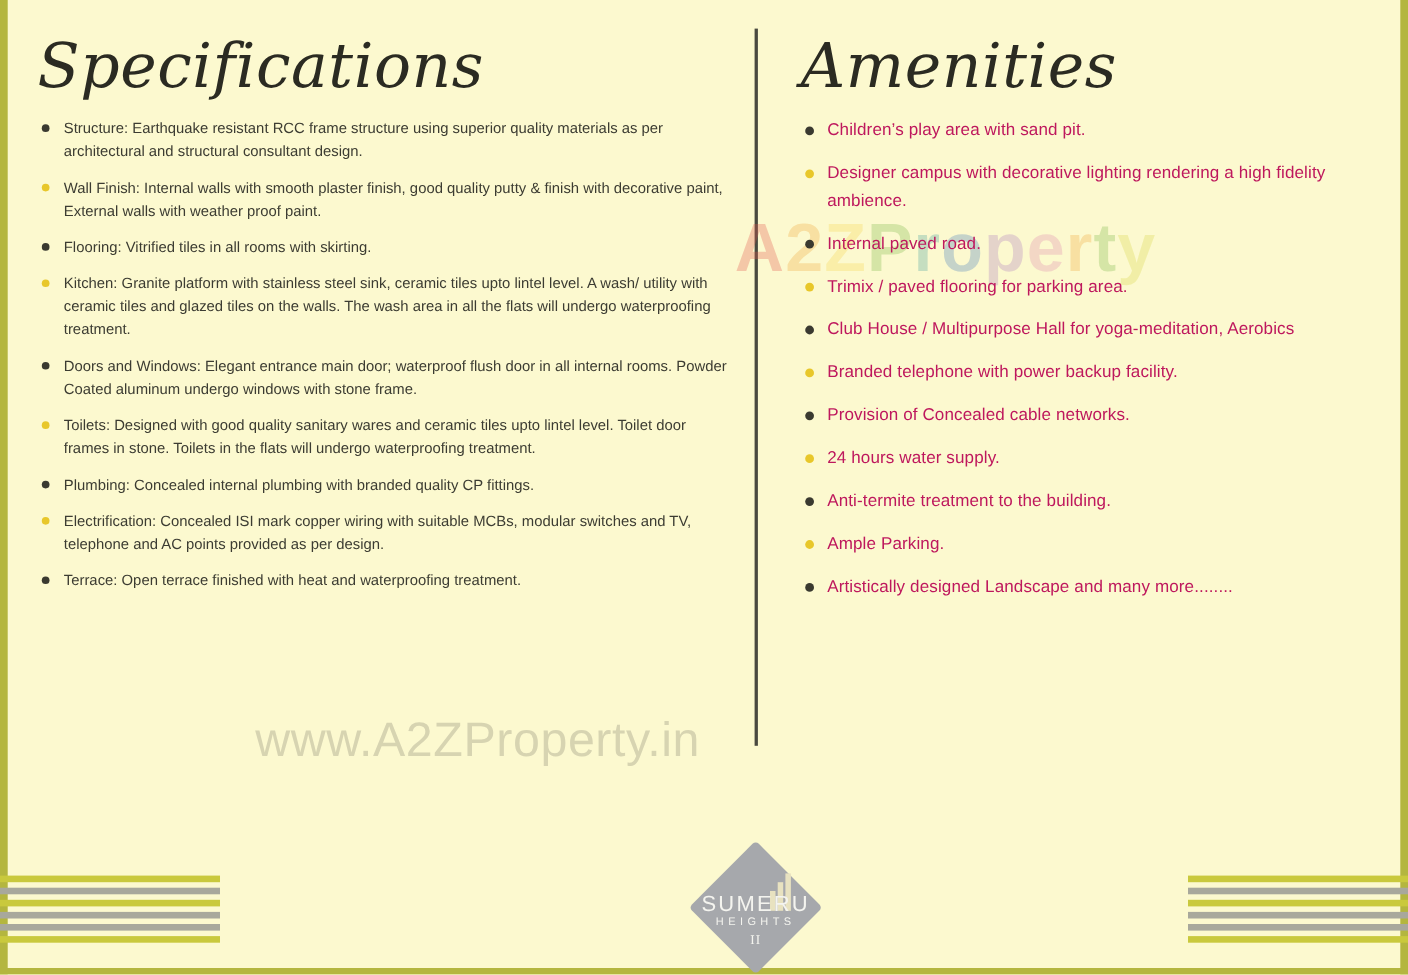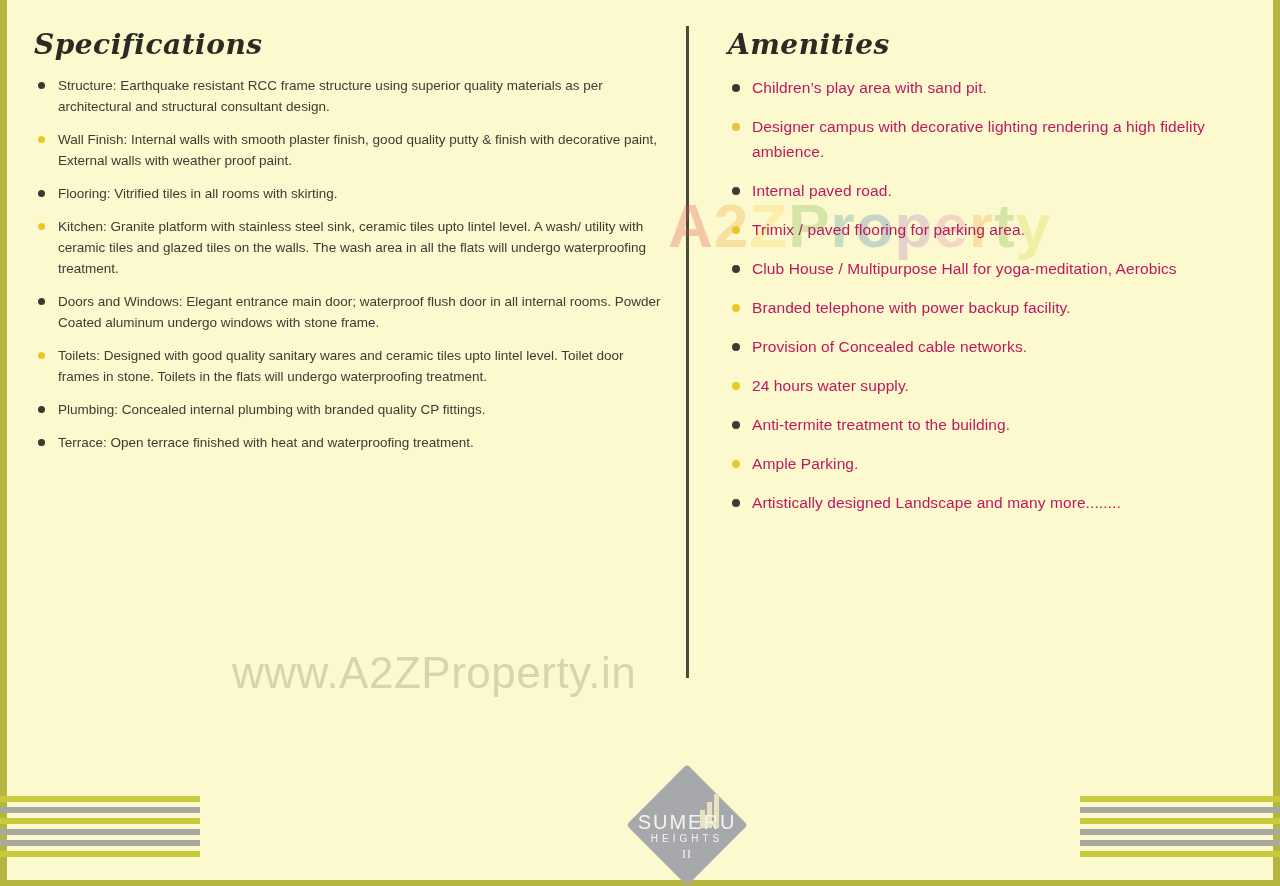--- a/index.html
+++ b/index.html
@@ -61,22 +61,22 @@
   .col {
     position: absolute;
     top: 30px;
   }
   .col-left { left: 34px; width: 630px; }
   .col-right { left: 728px; width: 500px; }
 
   .section-title {
     font-family: "DejaVu Serif", serif;
     font-style: italic;
-    font-weight: bold;
-    font-size: 28px;
+    font-weight: normal;
+    font-size: 56px;
     letter-spacing: 0.5px;
     color: #2b2b22;
     margin: 0 0 14px 0;
     line-height: 1.1;
   }
 
   ul.spec-list, ul.amen-list {
     list-style: none;
     margin: 0;
     padding: 0;
@@ -262,21 +262,21 @@
   <div class="col col-left">
     <h1 class="section-title">Specifications</h1>
     <ul class="spec-list">
       <li><span class="bullet"></span><span>Structure: Earthquake resistant RCC frame structure using superior quality materials as per architectural and structural consultant design.</span></li>
       <li><span class="bullet yellow"></span><span>Wall Finish: Internal walls with smooth plaster finish, good quality putty &amp; finish with decorative paint, External walls with weather proof paint.</span></li>
       <li><span class="bullet"></span><span>Flooring: Vitrified tiles in all rooms with skirting.</span></li>
       <li><span class="bullet yellow"></span><span>Kitchen: Granite platform with stainless steel sink, ceramic tiles upto lintel level. A wash/ utility with ceramic tiles and  glazed tiles on the walls. The wash area in all the flats will undergo waterproofing treatment.</span></li>
       <li><span class="bullet"></span><span>Doors and Windows: Elegant entrance main door; waterproof flush door in all internal rooms. Powder Coated aluminum undergo windows with stone frame.</span></li>
       <li><span class="bullet yellow"></span><span>Toilets: Designed with good quality sanitary wares and ceramic tiles upto lintel level. Toilet door frames in stone. Toilets in the flats will undergo waterproofing treatment.</span></li>
       <li><span class="bullet"></span><span>Plumbing: Concealed internal plumbing with branded quality CP fittings.</span></li>
-      <li><span class="bullet yellow"></span></li>
+      <li><span class="bullet yellow"></span><span>Electrification: Concealed ISI mark copper wiring with suitable MCBs, modular switches and TV, telephone and AC points provided as per design.</span></li>
       <li><span class="bullet"></span><span>Terrace: Open terrace finished with heat and waterproofing treatment.</span></li>
     </ul>
   </div>
 
   <div class="col col-right">
     <h1 class="section-title">Amenities</h1>
     <ul class="amen-list">
       <li><span class="bullet"></span><span>Children’s play area with sand pit.</span></li>
       <li><span class="bullet yellow"></span><span>Designer campus with decorative lighting rendering a high fidelity ambience.</span></li>
       <li><span class="bullet"></span><span>Internal paved road.</span></li>

